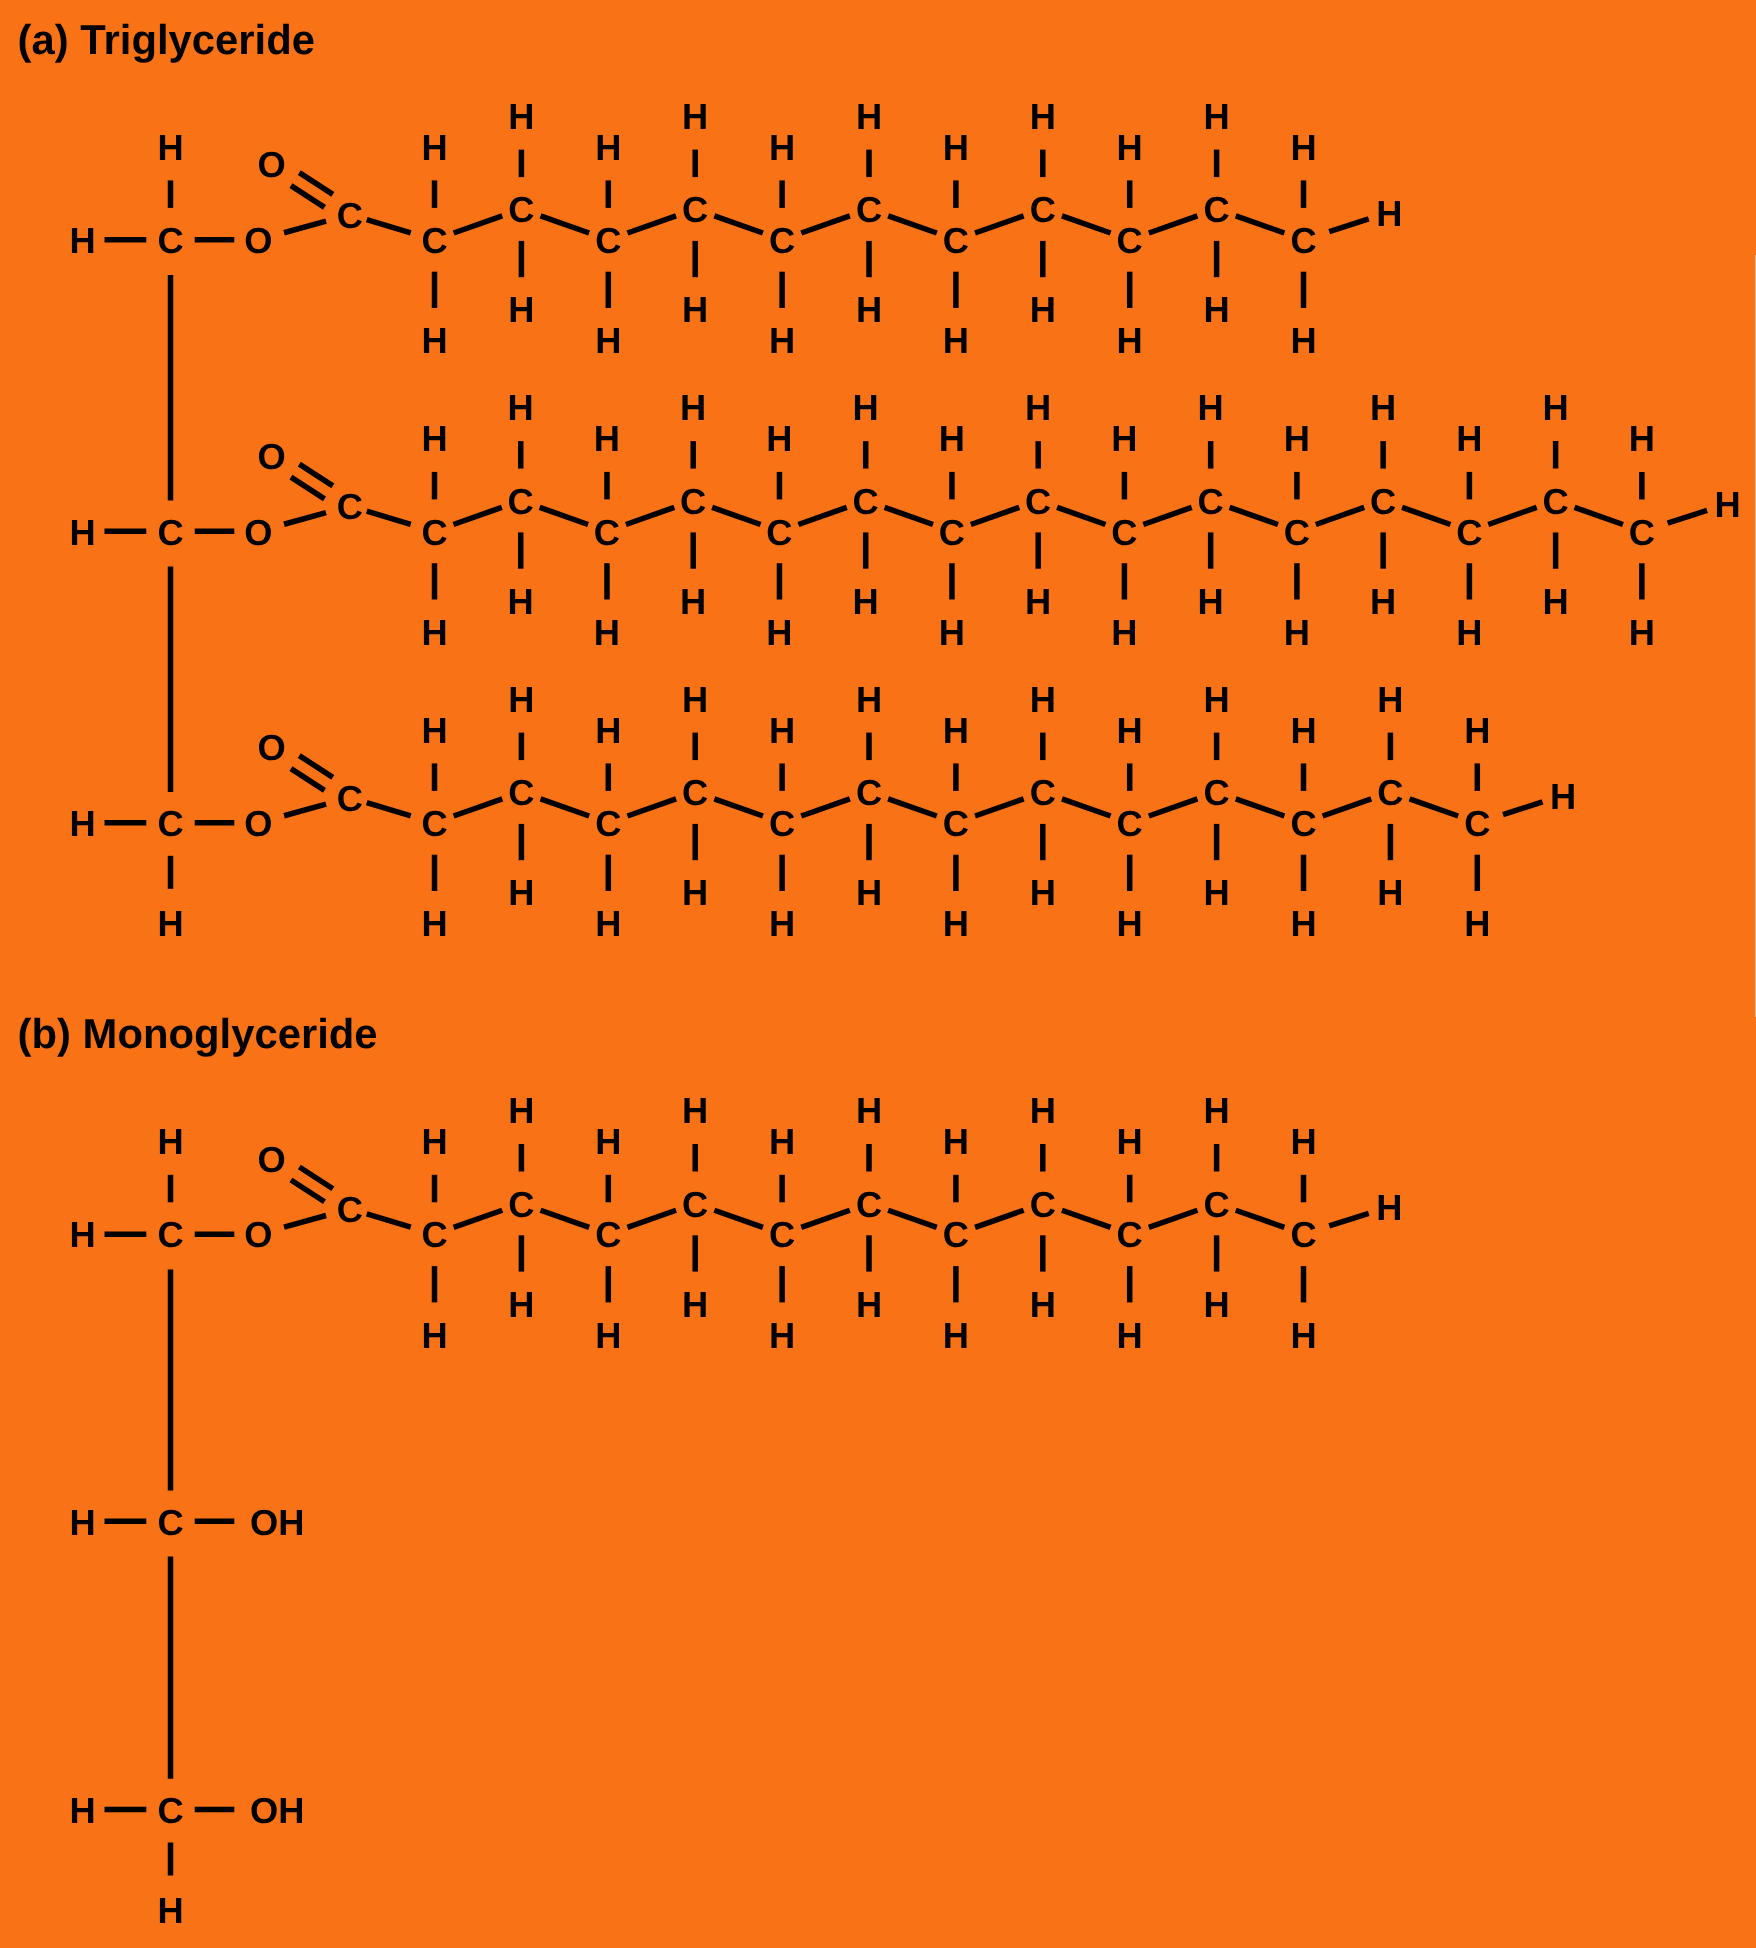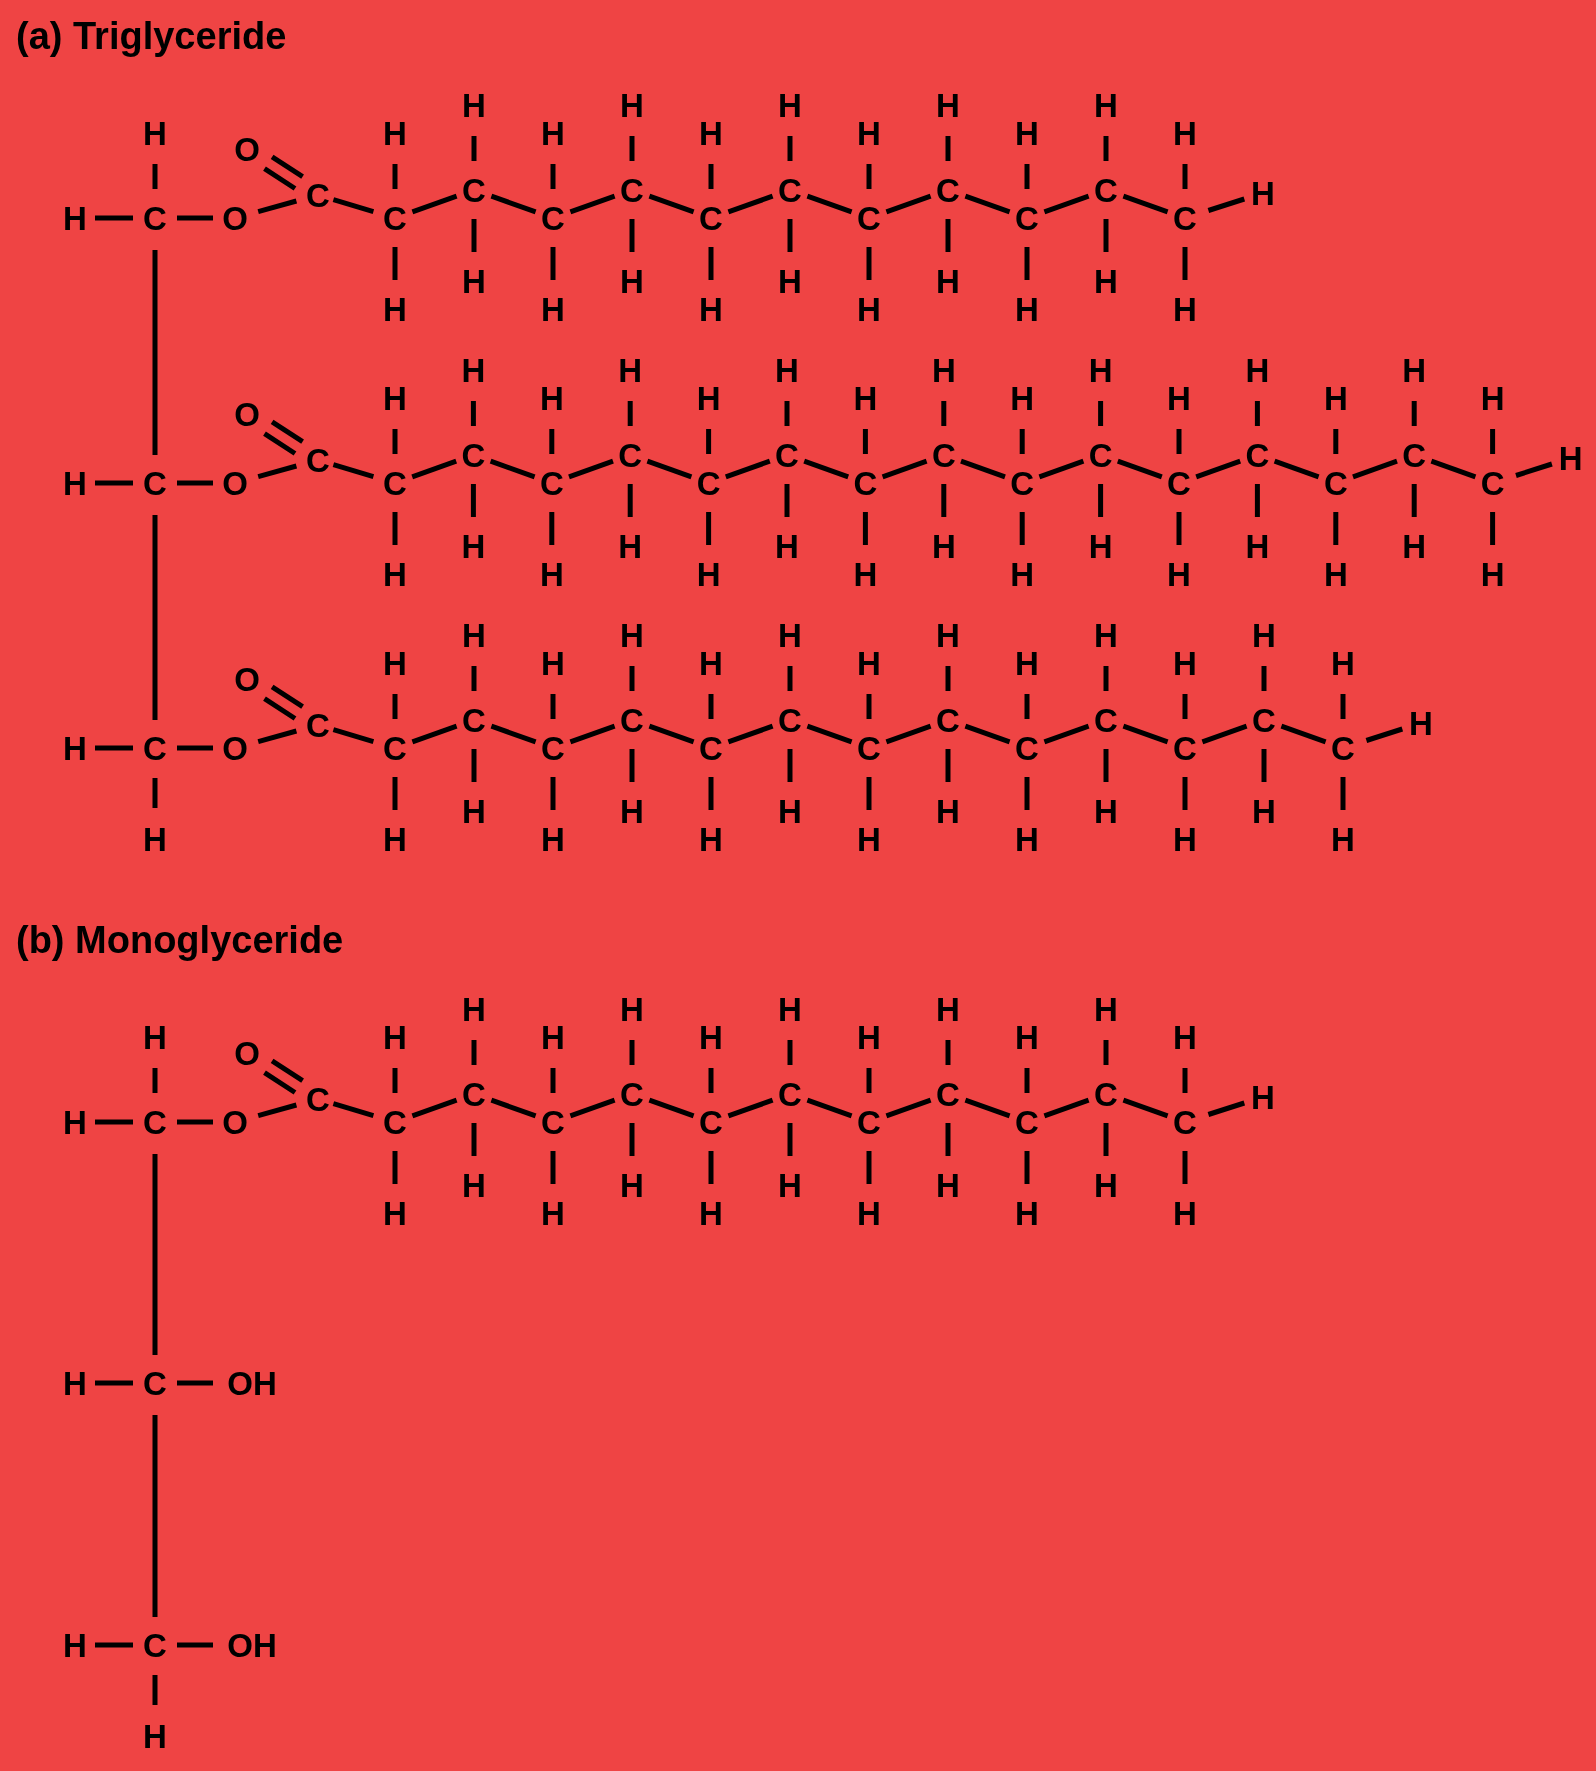--- a/index.html
+++ b/index.html
@@ -1,20 +1,20 @@
 <!DOCTYPE html>
 <html><head>
 <meta charset="utf-8">
 <style>
   html, body { margin: 0; padding: 0; background: #ffffff; }
   .page {
     position: relative;
     width: 1596px;
     height: 1771px;
-    background: #ef4444;
+    background: #f97316;
     font-family: "Liberation Sans", sans-serif;
   }
   svg { display: block; }
   .title {
     font-family: "Liberation Sans", sans-serif;
     font-size: 38px;
     font-weight: bold;
     fill: #000000;
   }
   .atom {

